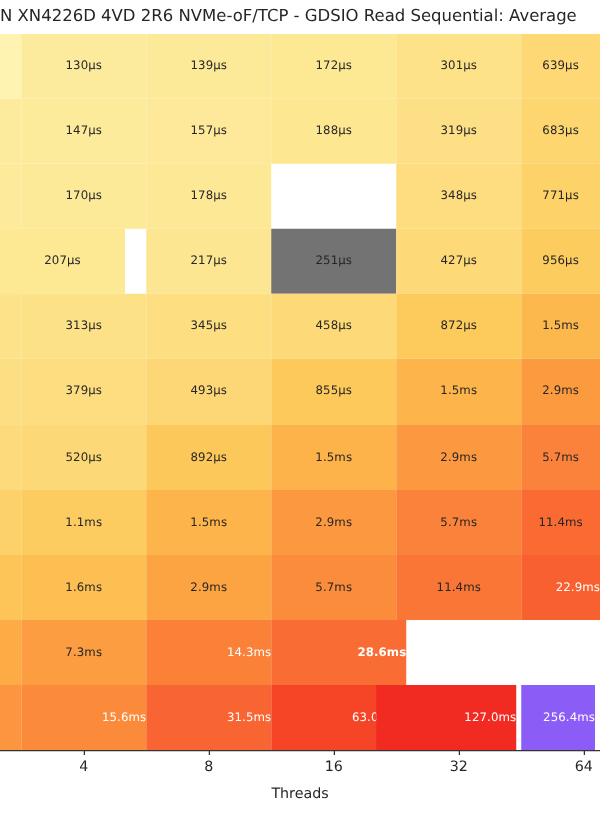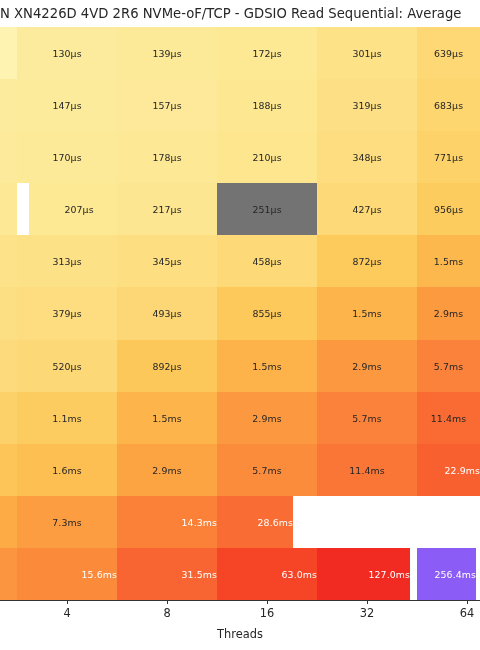--- a/index.html
+++ b/index.html
@@ -157,33 +157,30 @@
         </div>
       </div>
       <div class="heat-row" style="top: 104.182px; height: 52.0909px;">
         <div class="heat-cell" style="left: 0px; width: 17px; background: rgb(253, 234, 154);"></div>
         <div class="heat-cell" style="left: 17px; width: 100px; background: rgb(253, 234, 153);">
           <span class="cell-label cell-dark">170µs</span>
         </div>
         <div class="heat-cell" style="left: 117px; width: 100px; background: rgb(253, 232, 150);">
           <span class="cell-label cell-dark">178µs</span>
         </div>
-        <div class="heat-cell" style="left: 217px; width: 100px; background: rgb(253, 230, 142);">
-          <span class="cell-label cell-dark">210µs</span>
-        </div>
         <div class="heat-cell" style="left: 317px; width: 100px; background: rgb(253, 221, 128);">
           <span class="cell-label cell-dark">348µs</span>
         </div>
         <div class="heat-cell" style="left: 417px; width: 63px; background: rgb(253, 210, 105); text-decoration: underline;">
           <span class="cell-label cell-dark">771µs</span>
         </div>
       </div>
       <div class="heat-row" style="top: 156.273px; height: 52.0909px;">
         <div class="heat-cell" style="left: 0px; width: 17px; background: rgb(253, 232, 150);"></div>
-        <div class="heat-cell" style="left: 29px; width: 100px; background: rgb(253, 232, 148);">
+        <div class="heat-cell" style="left: 0; width: 100px; background: rgb(253, 232, 148);">
           <span class="cell-label cell-dark">207µs</span>
         </div>
         <div class="heat-cell" style="left: 117px; width: 100px; background: rgb(253, 230, 145);">
           <span class="cell-label cell-dark">217µs</span>
         </div>
         <div class="heat-cell" style="left: 217px; width: 100px; background: #737373;">
           <span class="cell-label cell-dark">251µs</span>
         </div>
         <div class="heat-cell" style="left: 317px; width: 100px; background: rgb(253, 217, 120);">
           <span class="cell-label cell-dark">427µs</span>
@@ -283,36 +280,36 @@
         </div>
       </div>
       <div class="heat-row" style="top: 468.818px; height: 52.0909px;">
         <div class="heat-cell" style="left: 0px; width: 17px; background: rgb(252, 171, 69);"></div>
         <div class="heat-cell" style="left: 17px; width: 100px; background: rgb(252, 157, 65);">
           <span class="cell-label cell-dark">7.3ms</span>
         </div>
         <div class="heat-cell" style="left: 117px; width: 100px; background: rgb(251, 129, 56);">
           <span class="cell-label cell-light">14.3ms</span>
         </div>
-        <div class="heat-cell" style="left: 217px; width: 76px; background: rgb(249, 108, 51);">
+        <div class="heat-cell" style="left: 217px; width: 108px; background: rgb(249, 108, 51); font-weight: bold;">
           <span class="cell-label cell-light">28.6ms</span>
         </div>
       </div>
       <div class="heat-row" style="top: 520.909px; height: 52.0909px;">
         <div class="heat-cell" style="left: 0px; width: 17px; background: rgb(252, 149, 64);"></div>
         <div class="heat-cell" style="left: 17px; width: 100px; background: rgb(251, 138, 59);">
           <span class="cell-label cell-light">15.6ms</span>
         </div>
         <div class="heat-cell" style="left: 117px; width: 100px; background: rgb(249, 101, 50);">
           <span class="cell-label cell-light">31.5ms</span>
         </div>
         <div class="heat-cell" style="left: 217px; width: 100px; background: rgb(246, 68, 39);">
           <span class="cell-label cell-light">63.0ms</span>
         </div>
-        <div class="heat-cell" style="left: 317px; width: 93px; background: rgb(242, 43, 34);">
+        <div class="heat-cell" style="left: 301px; width: 112px; background: rgb(242, 43, 34);">
           <span class="cell-label cell-light">127.0ms</span>
         </div>
         <div class="heat-cell" style="left: 417px; width: 59px; background: #8b5cf6;">
           <span class="cell-label cell-light">256.4ms</span>
         </div>
       </div>
     </div>
 
   <div id="x-axis">
     <div id="axis-line"></div>

